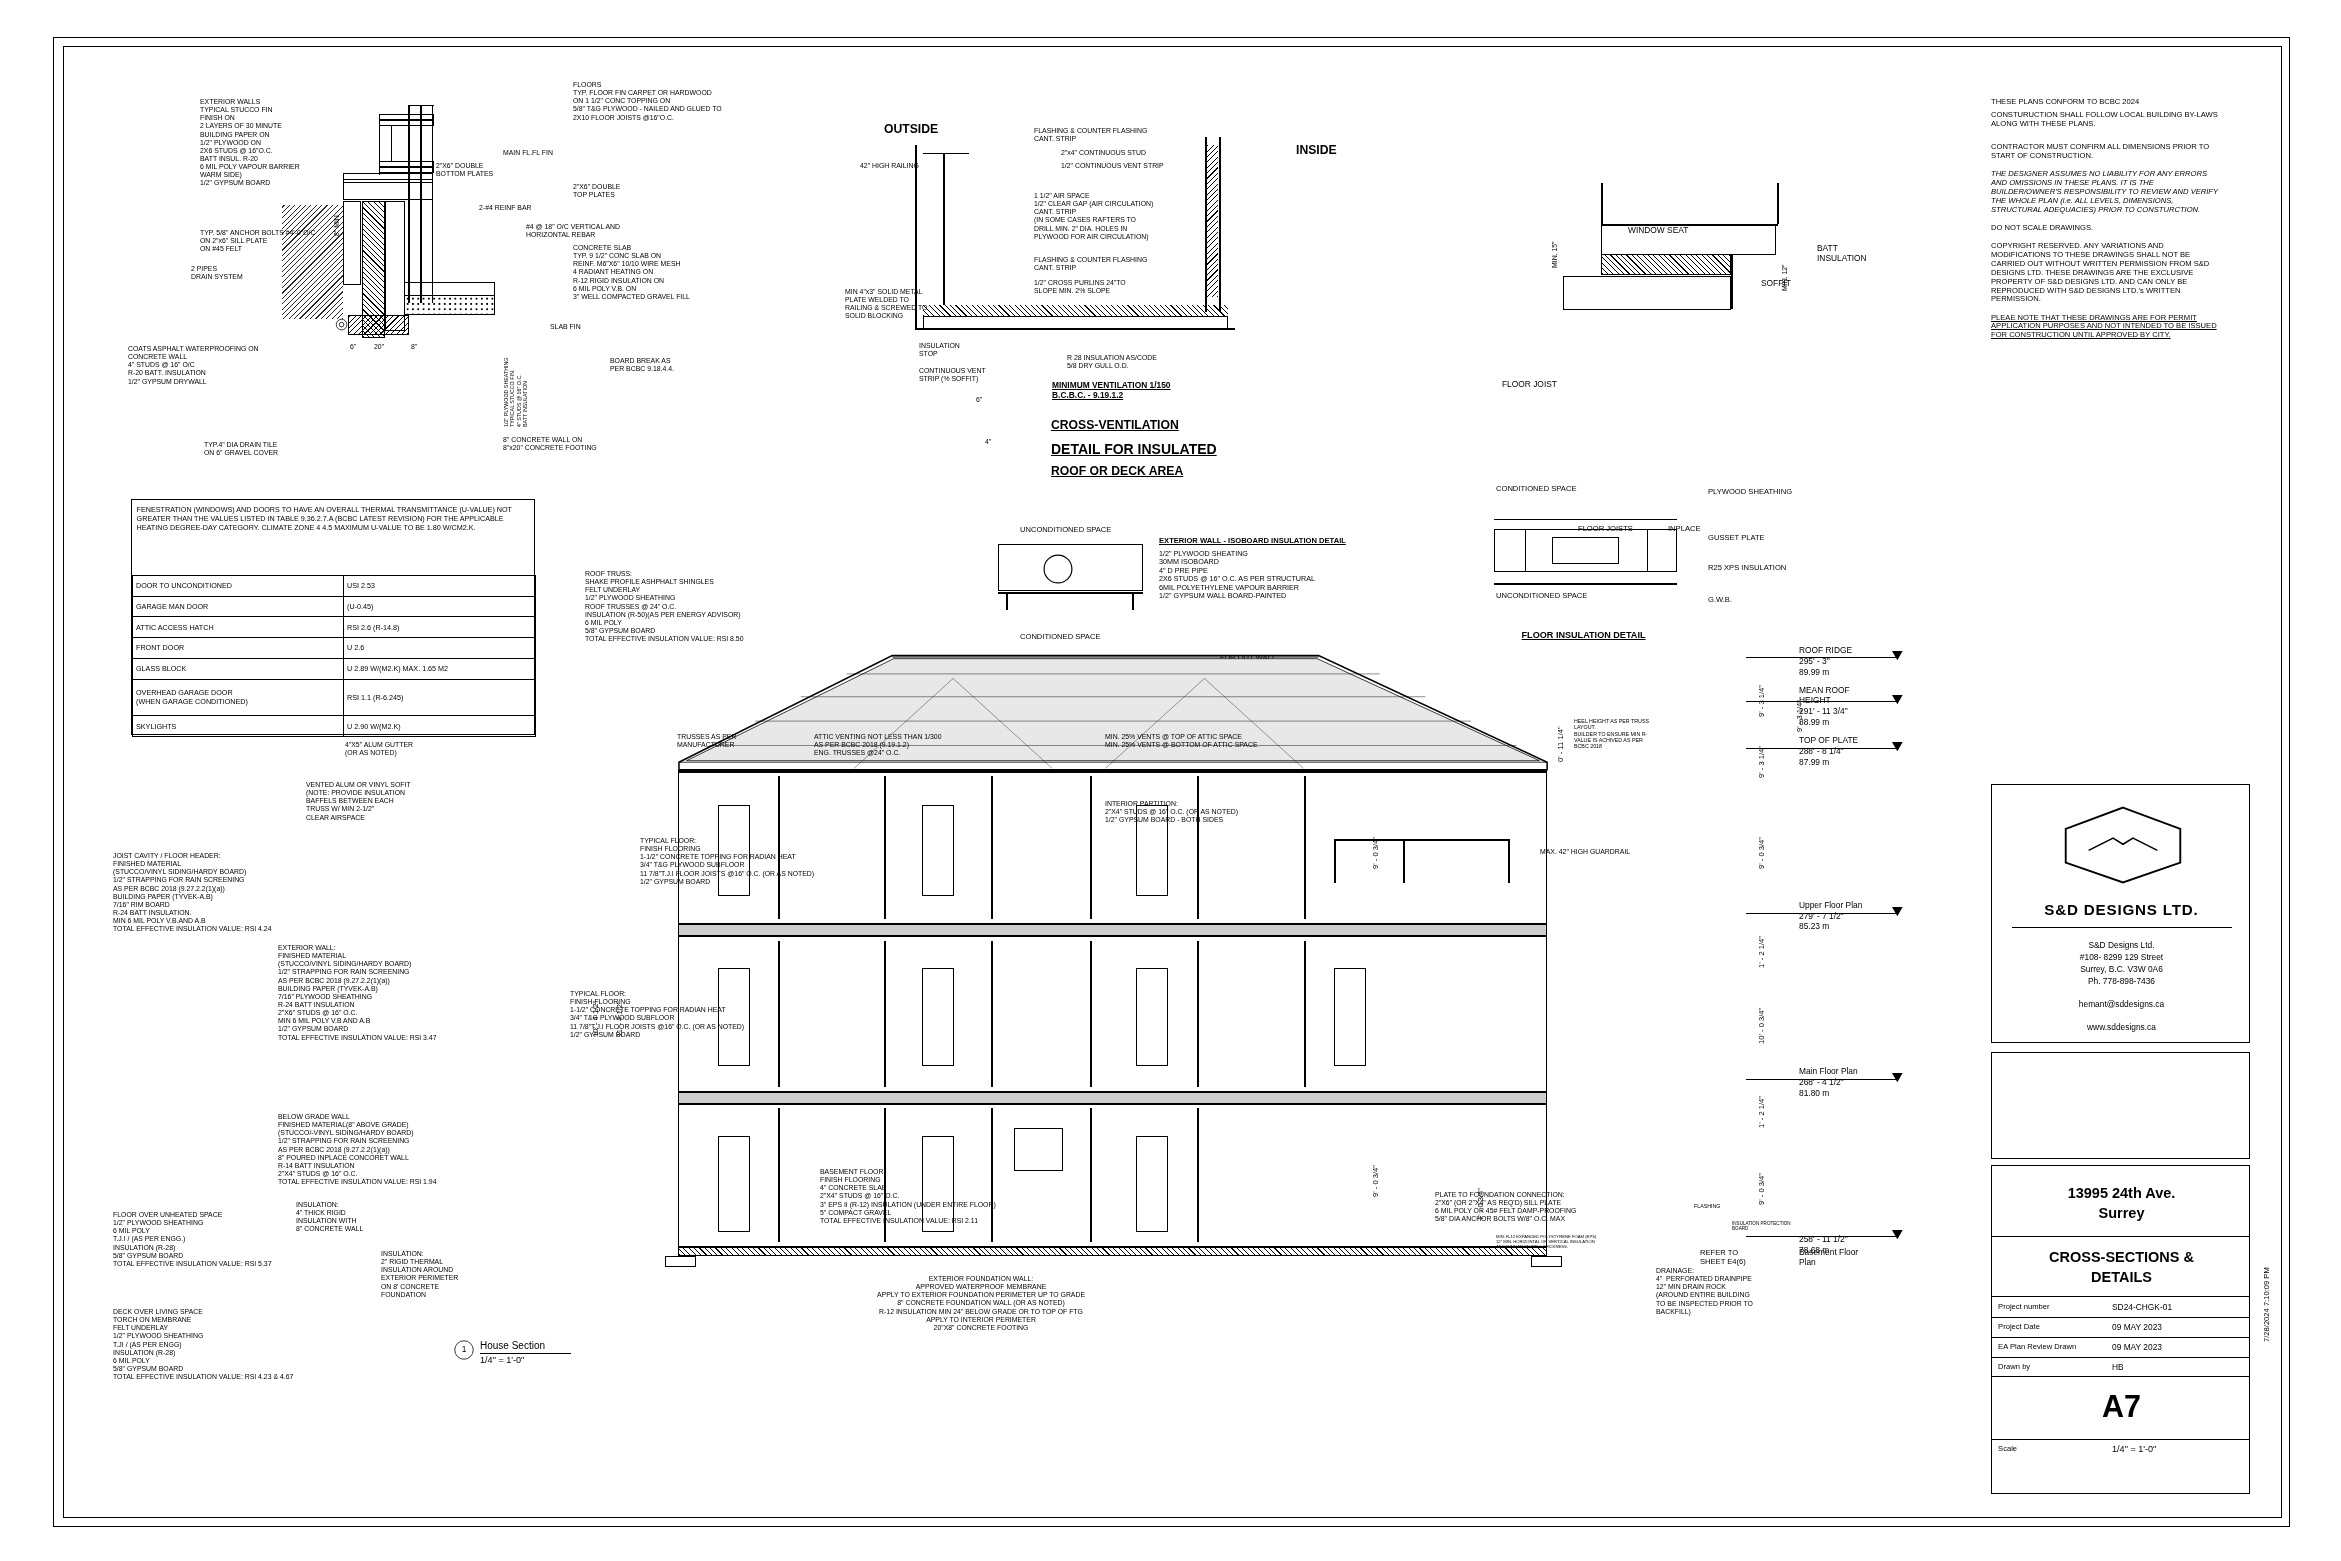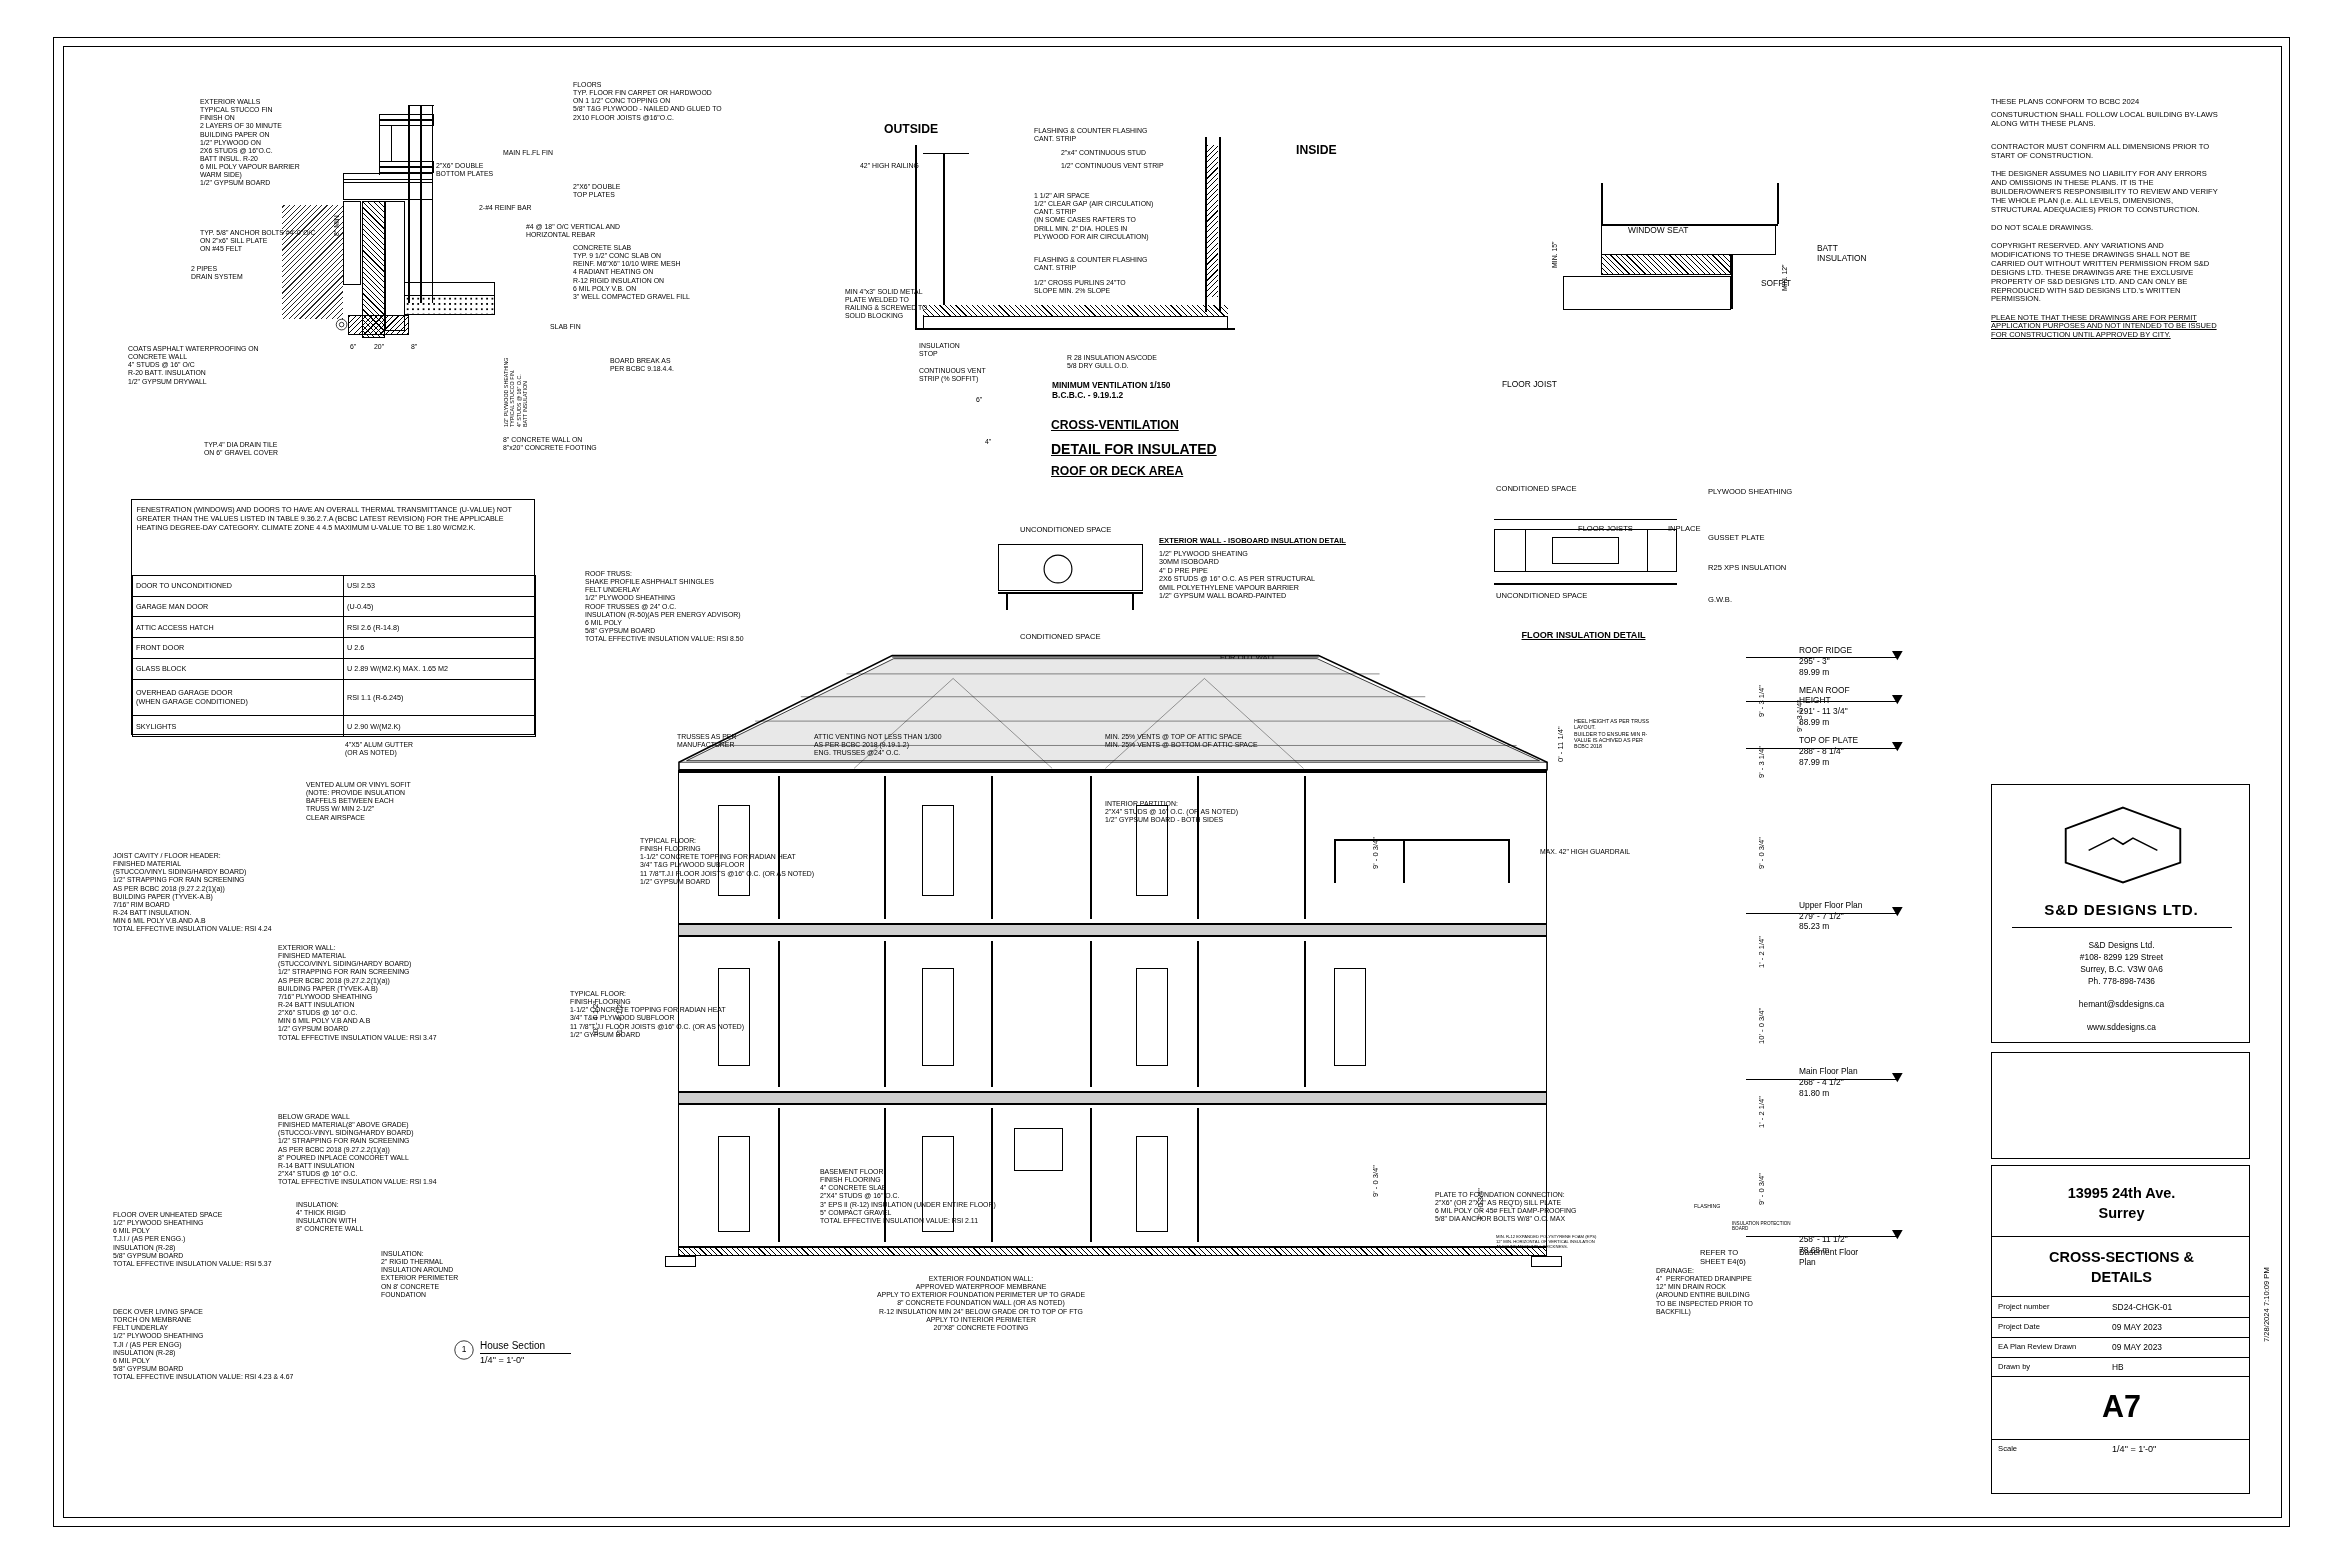--- a/index.html
+++ b/index.html
@@ -44,21 +44,21 @@
 
 <div id="sheet">
 
   <div class="border-outer"></div>
   <div class="border-inner"></div>
 
   <div style="position:absolute;left:1991px;top:98px;width:229px;">
     <div class="txt" style="position:relative;left:0;top:0;width:229px;font-size:7.6px;">THESE PLANS CONFORM TO BCBC 2024</div>
     <div class="txt" style="position:relative;left:0;top:0;margin-top:4px;width:229px;font-size:7.6px;white-space:normal;">CONSTURUCTION SHALL FOLLOW LOCAL BUILDING BY-LAWS ALONG WITH THESE PLANS.</div>
     <div class="txt" style="position:relative;left:0;top:0;margin-top:14px;width:229px;font-size:7.6px;white-space:normal;">CONTRACTOR MUST CONFIRM ALL DIMENSIONS PRIOR TO START OF CONSTRUCTION.</div>
-    <div class="txt" style="position:relative;left:0;top:0;margin-top:9.1px;width:229px;font-size:7.6px;white-space:normal;">THE DESIGNER ASSUMES NO LIABILITY FOR ANY ERRORS AND OMISSIONS IN THESE PLANS. IT IS THE BUILDER/OWNER'S RESPONSIBILITY TO REVIEW AND VERIFY THE WHOLE PLAN (i.e. ALL LEVELS, DIMENSIONS, STRUCTURAL ADEQUACIES) PRIOR TO CONSTURCTION.</div>
+    <div class="txt" style="position:relative;left:0;top:0;margin-top:9.1px;width:229px;font-size:7.6px;white-space:normal;font-style:italic;">THE DESIGNER ASSUMES NO LIABILITY FOR ANY ERRORS AND OMISSIONS IN THESE PLANS. IT IS THE BUILDER/OWNER'S RESPONSIBILITY TO REVIEW AND VERIFY THE WHOLE PLAN (i.e. ALL LEVELS, DIMENSIONS, STRUCTURAL ADEQUACIES) PRIOR TO CONSTURCTION.</div>
     <div class="txt" style="position:relative;left:0;top:0;margin-top:9.1px;width:229px;font-size:7.6px;white-space:normal;">DO NOT SCALE DRAWINGS.</div>
     <div class="txt" style="position:relative;left:0;top:0;margin-top:9.1px;width:229px;font-size:7.6px;white-space:normal;">COPYRIGHT RESERVED. ANY VARIATIONS AND MODIFICATIONS TO THESE DRAWINGS SHALL NOT BE CARRIED OUT WITHOUT WRITTEN PERMISSION FROM S&amp;D DESIGNS LTD. THESE DRAWINGS ARE THE EXCLUSIVE PROPERTY OF S&amp;D DESIGNS LTD. AND CAN ONLY BE REPRODUCED WITH S&amp;D DESIGNS LTD.'s WRITTEN PERMISSION.</div>
     <div class="txt u" style="position:relative;left:0;top:0;margin-top:9.1px;width:229px;font-size:7.6px;white-space:normal;">PLEAE NOTE THAT THESE DRAWINGS ARE FOR PERMIT APPLICATION PURPOSES AND NOT INTENDED TO BE ISSUED FOR CONSTRUCTION UNTIL APPROVED BY CITY.</div>
   </div>
 
   <div style="position:absolute;left:191px;top:91px;width:358px;height:381px;">
 
     <div class="line" style="left:217px;top:13.7px;width:1.5px;height:198px;"></div>
     <div class="line" style="left:229px;top:13.7px;width:1.5px;height:198px;"></div>
     <div class="line" style="left:241px;top:13.7px;width:0.8px;height:198px;"></div>
@@ -190,21 +190,21 @@
 RAILING &amp; SCREWED TO
 SOLID BLOCKING</div>
   <div class="txt" style="left:919px;top:342px;">INSULATION
 STOP</div>
   <div class="txt" style="left:919px;top:367px;">CONTINUOUS VENT
 STRIP (% SOFFIT)</div>
   <div class="txt" style="left:1067px;top:354px;">R 28 INSULATION AS/CODE
 5/8 DRY GULL O.D.</div>
   <div class="txt" style="left:976px;top:396px;">6"</div>
   <div class="txt" style="left:985px;top:438px;">4"</div>
-  <div class="txt b" style="left:1052px;top:381px;font-size:8.4px;">MINIMUM VENTILATION 1/150
+  <div class="txt b" style="left:1052px;top:381px;font-size:8.4px;text-decoration:underline;">MINIMUM VENTILATION 1/150
 B.C.B.C. - 9.19.1.2</div>
   <div class="txt b u" style="left:1051px;top:418px;font-size:12.2px;">CROSS-VENTILATION</div>
   <div class="txt b u" style="left:1051px;top:441px;font-size:14px;">DETAIL FOR INSULATED</div>
   <div class="txt b u" style="left:1051px;top:464px;font-size:12.2px;">ROOF OR DECK AREA</div>
 
   <div style="position:absolute;left:1548px;top:152px;width:305px;height:259px;">
     <div class="box" style="left:53px;top:72px;width:175px;height:30.5px;"></div>
     <div class="box hatch-d" style="left:53px;top:102px;width:130px;height:21.3px;border:0.8px solid #000;"></div>
     <div class="line" style="left:53px;top:30.5px;width:1.5px;height:41px;"></div>
     <div class="line" style="left:229px;top:30.5px;width:1.5px;height:41px;"></div>

